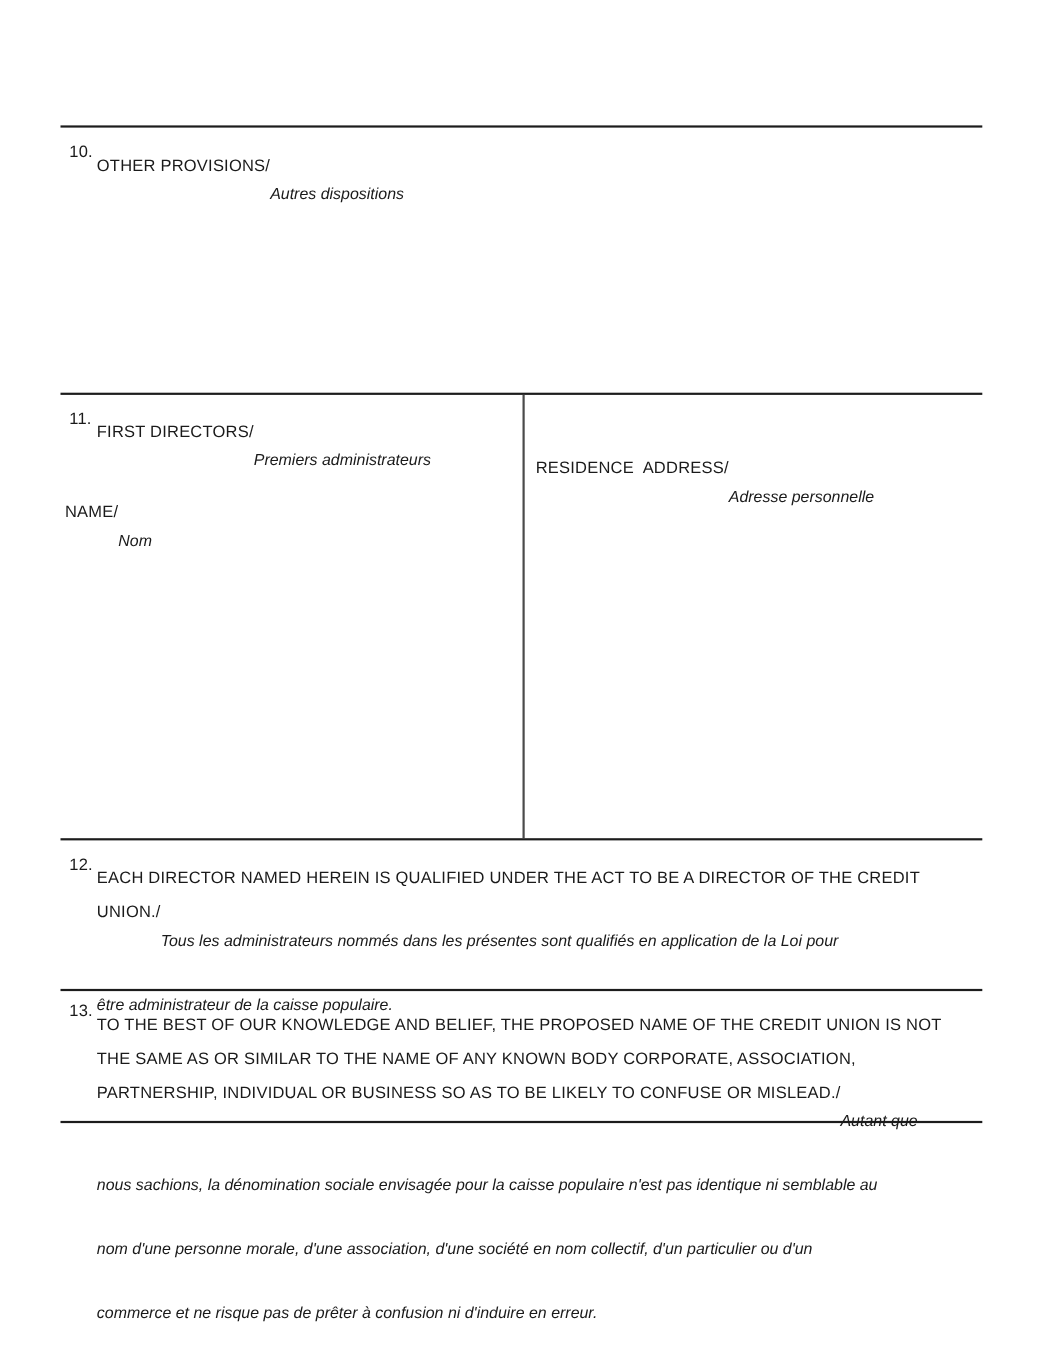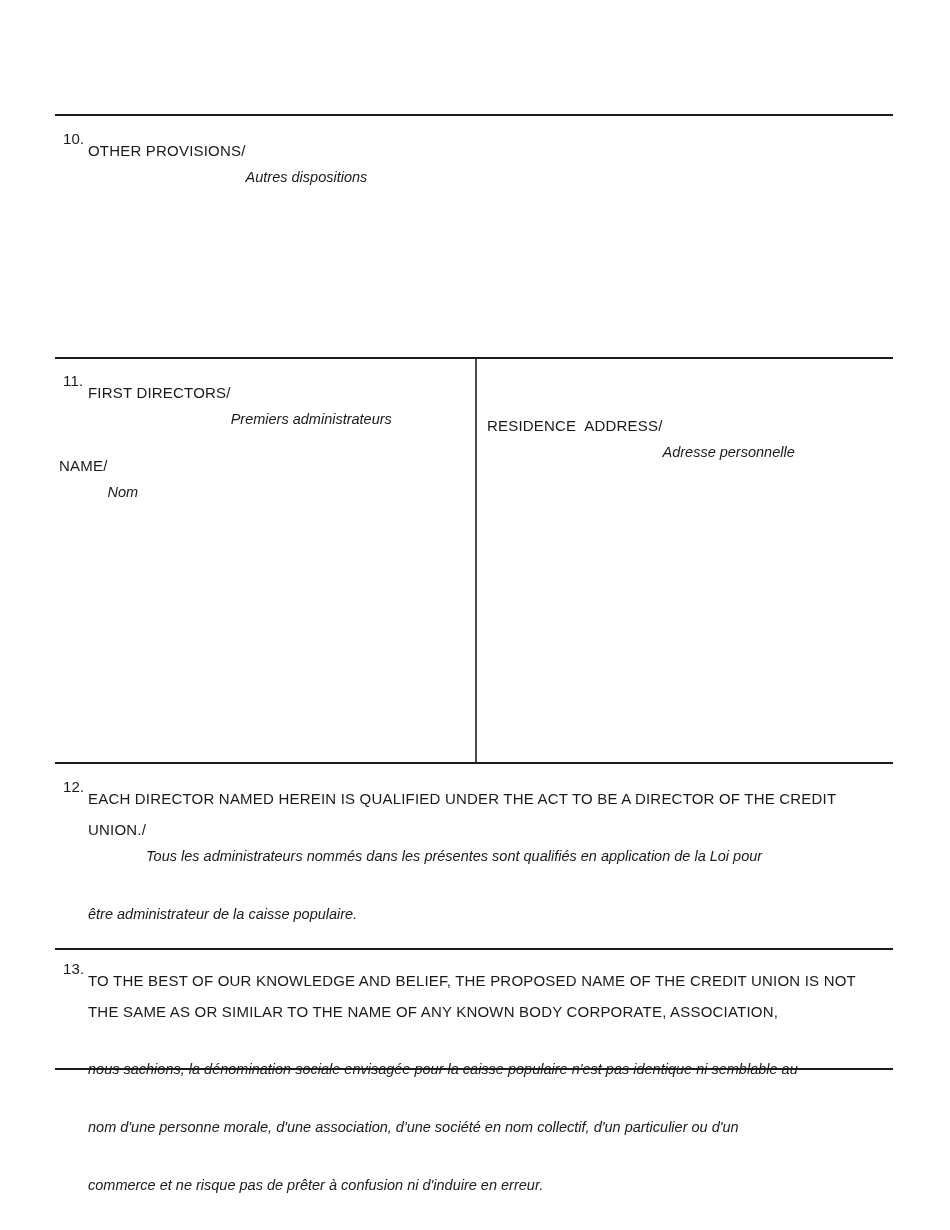--- a/index.html
+++ b/index.html
@@ -15,21 +15,21 @@
   }
   .sec {
     position: absolute;
     left: 55px;
     width: 838px;
     border-top: 2px solid #1c1c1c;
   }
   .sec10 { top: 114px; height: 230px; }
   .sec11 { top: 357px; height: 405px; }
   .sec12 { top: 762px; height: 137px; }
-  .sec13 { top: 948px; height: 122px; border-bottom: 2px solid #1c1c1c; }
+  .sec13 { top: 899px; height: 122px; border-bottom: 2px solid #1c1c1c; }
 
   .sec-pad { padding: 13px 8px 0 8px; }
 
   .line { display: flex; line-height: 19px; white-space: pre; }
   .line.cont { margin-left: 25px; }
   .num { width: 25px; flex: 0 0 25px; font-size: 15px; letter-spacing: 0.2px; }
   .caps { font-size: 15px; letter-spacing: 0.2px; white-space: pre; margin-top: 12px; }
   .fr { font-size: 14.5px; font-style: italic; white-space: pre; margin-top: 39px; }
 
   
@@ -108,20 +108,23 @@
   <section class="sec sec13">
     <div class="sec-pad">
       <div class="line">
         <span class="num">13.</span>
         <span class="caps">TO THE BEST OF OUR KNOWLEDGE AND BELIEF, THE PROPOSED NAME OF THE CREDIT UNION IS NOT</span>
       </div>
       <div class="line cont">
         <span class="caps">THE SAME AS OR SIMILAR TO THE NAME OF ANY KNOWN BODY CORPORATE, ASSOCIATION,</span>
       </div>
       <div class="line cont">
+        <span class="caps">PARTNERSHIP, INDIVIDUAL OR BUSINESS SO AS TO BE LIKELY TO CONFUSE OR MISLEAD./</span><span class="fr">Autant que</span>
+      </div>
+      <div class="line cont">
         <span class="fr">nous sachions, la dénomination sociale envisagée pour la caisse populaire n'est pas identique ni semblable au</span>
       </div>
       <div class="line cont">
         <span class="fr">nom d'une personne morale, d'une association, d'une société en nom collectif, d'un particulier ou d'un</span>
       </div>
       <div class="line cont">
         <span class="fr">commerce et ne risque pas de prêter à confusion ni d'induire en erreur.</span>
       </div>
     </div>
   </section>

